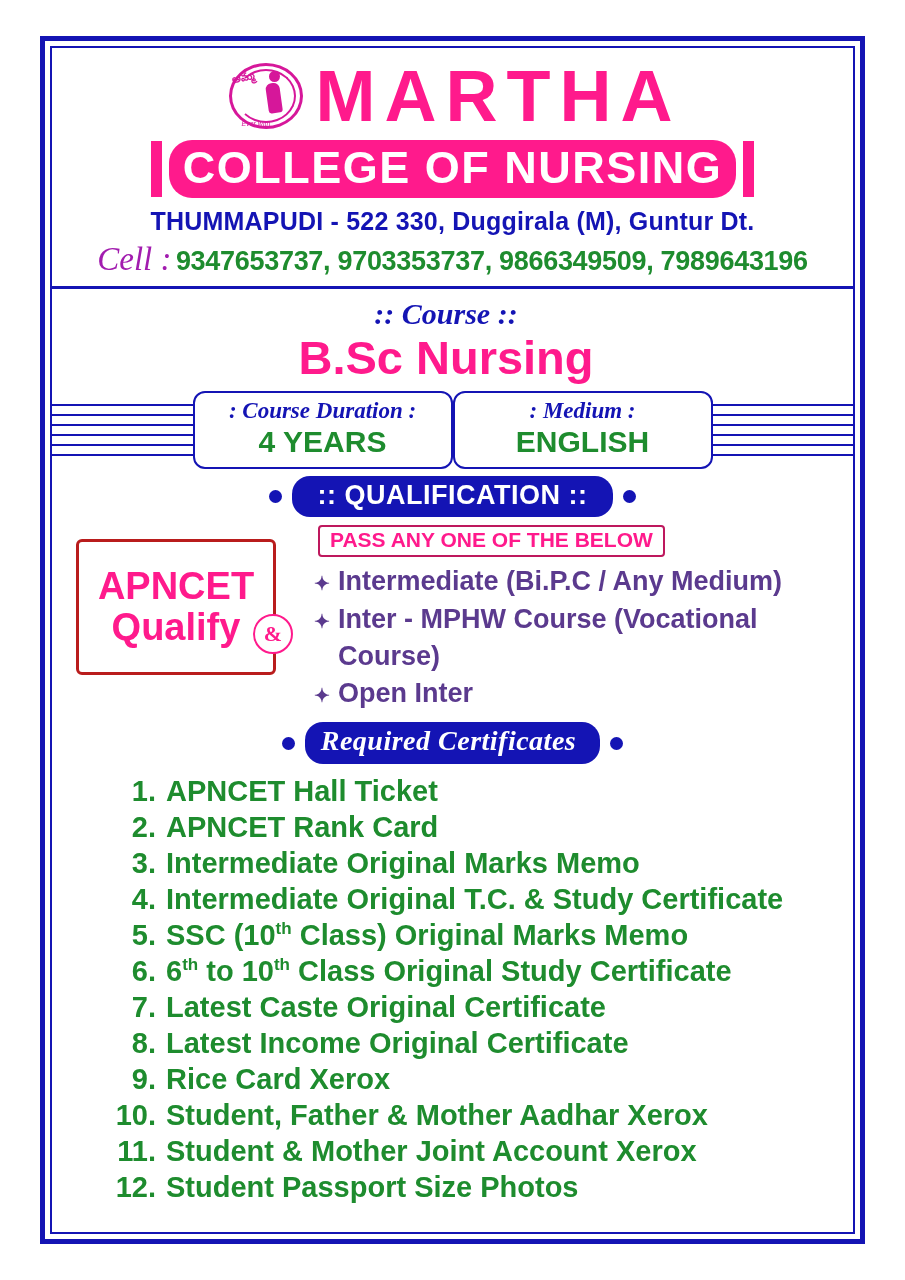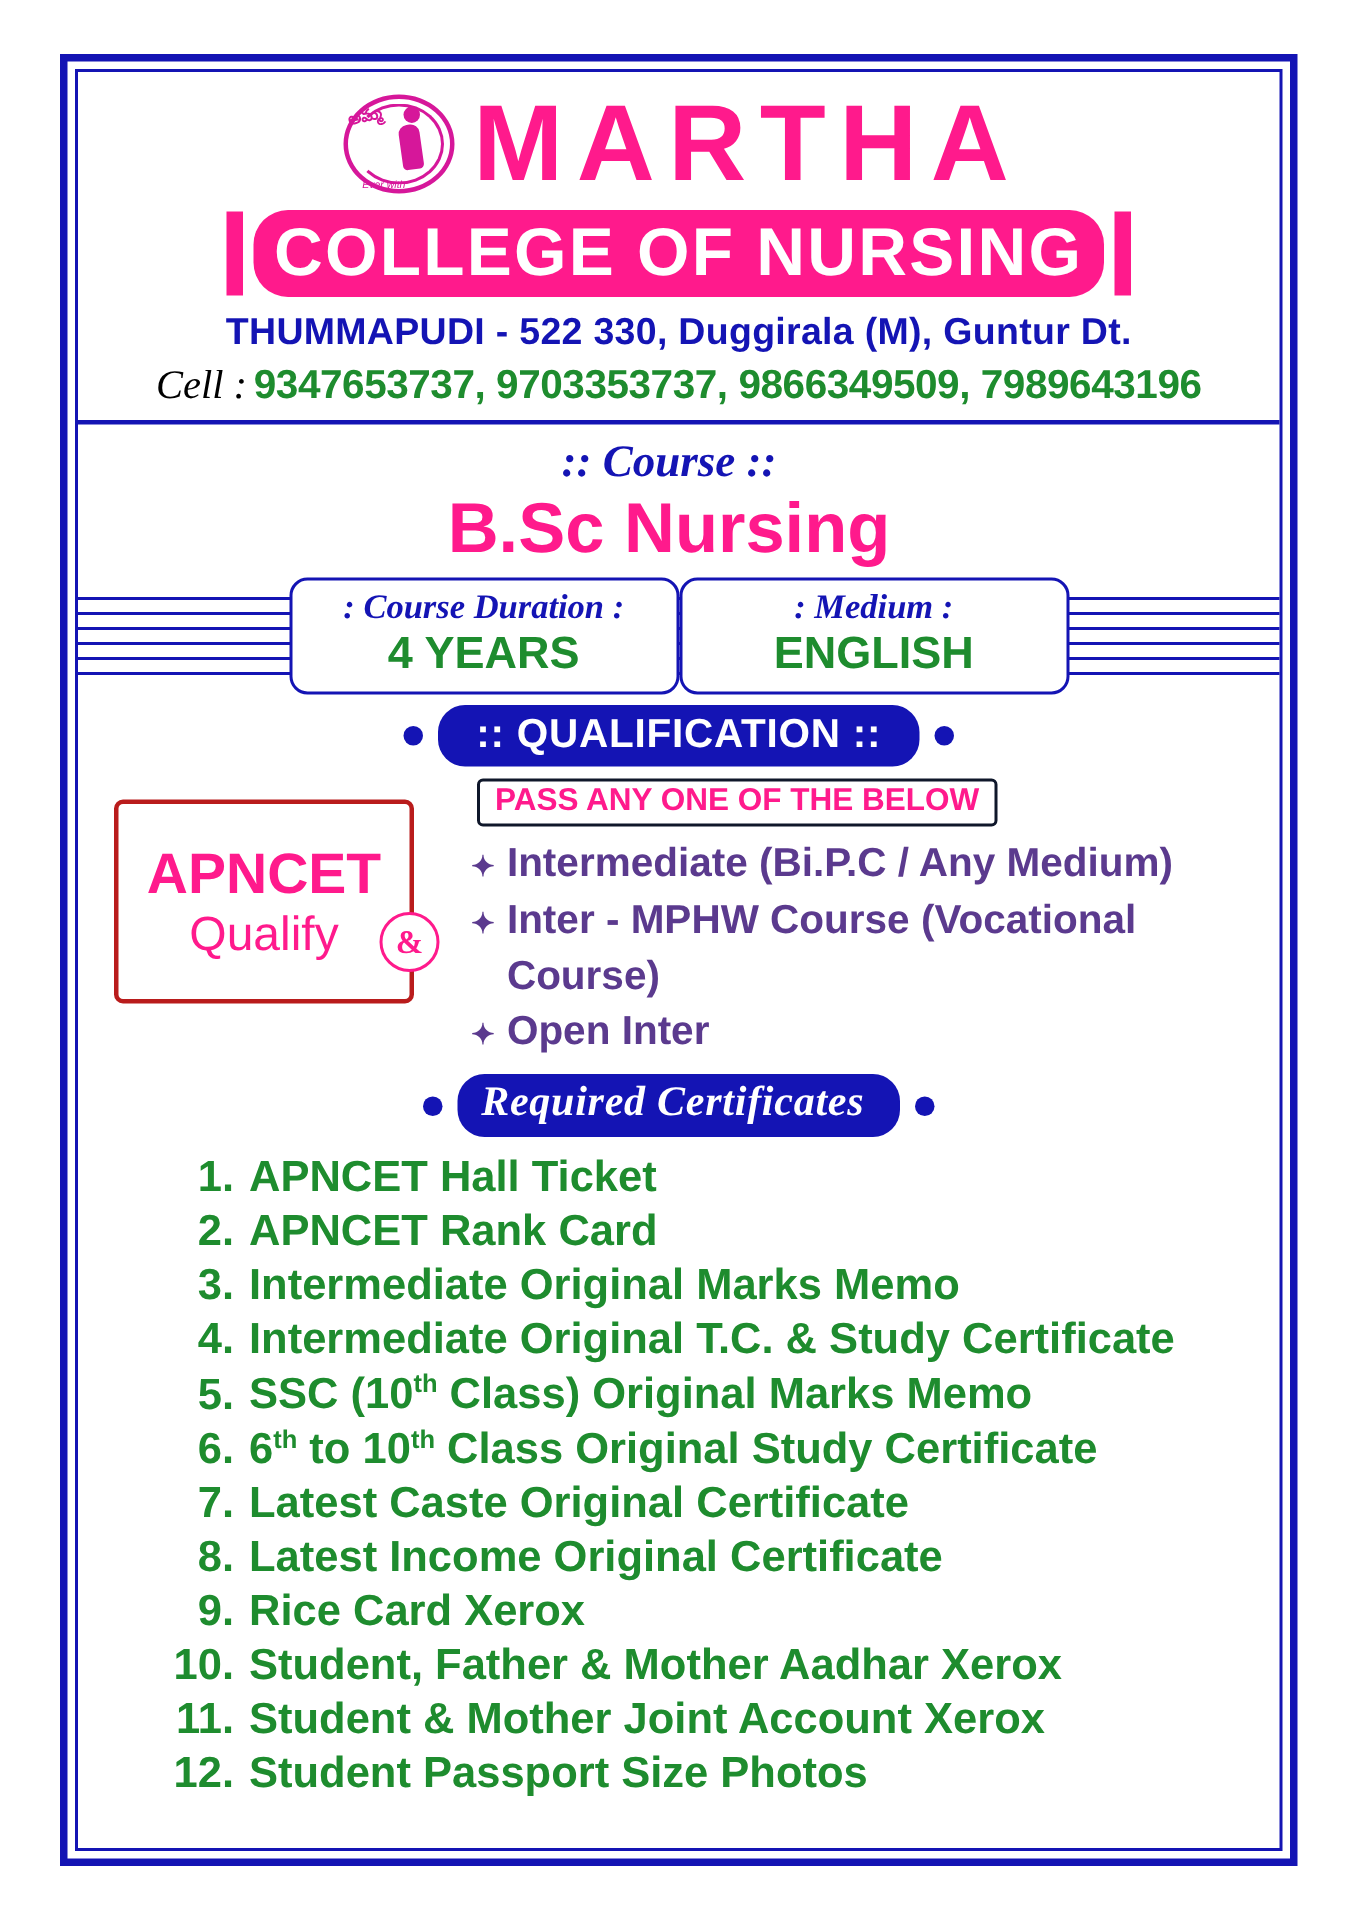--- a/index.html
+++ b/index.html
@@ -138,23 +138,23 @@
     color: #1414b4;
     margin-top: 9px;
     letter-spacing: 0.2px;
   }
   .cell-row {
     text-align: center;
     margin-top: 5px;
     white-space: nowrap;
   }
   .cell-label {
-    font-size: 27px;
+    font-size: 33px;
     font-style: italic;
-    color: #000000;
+    color: #a21caf;
     font-family: "Liberation Serif", serif;
   }
   .cell-nums {
     font-size: 27px;
     font-weight: bold;
     color: #1e8c2e;
     letter-spacing: -0.3px;
   }
 
   
@@ -273,22 +273,22 @@
     align-items: center;
     justify-content: center;
   }
   .apncet-box .l1 {
     font-size: 38px;
     font-weight: bold;
     color: #ff1a8c;
     line-height: 1.1;
   }
   .apncet-box .l2 {
-    font-size: 32px;
-    font-weight: normal;
+    font-size: 38px;
+    font-weight: bold;
     color: #ff1a8c;
     line-height: 1.1;
   }
   .amp {
     position: absolute;
     right: -20px;
     bottom: 18px;
     width: 40px; height: 40px;
     border: 2px solid #ff1a8c;
     border-radius: 50%;
@@ -298,21 +298,21 @@
     font-size: 22px;
     font-weight: bold;
     display: flex; align-items: center; justify-content: center;
   }
   .qual-right {
     flex: 1 1 auto;
     padding-left: 34px;
   }
   .pass-any {
     display: inline-block;
-    border: 2px solid #0f172a;
+    border: 2px solid #be185d;
     border-radius: 4px;
     color: #ff1a8c;
     font-size: 21px;
     font-weight: bold;
     padding: 1px 10px 3px 10px;
     margin-bottom: 6px;
     margin-left: 4px;
   }
   .qual-item {
     display: flex;

